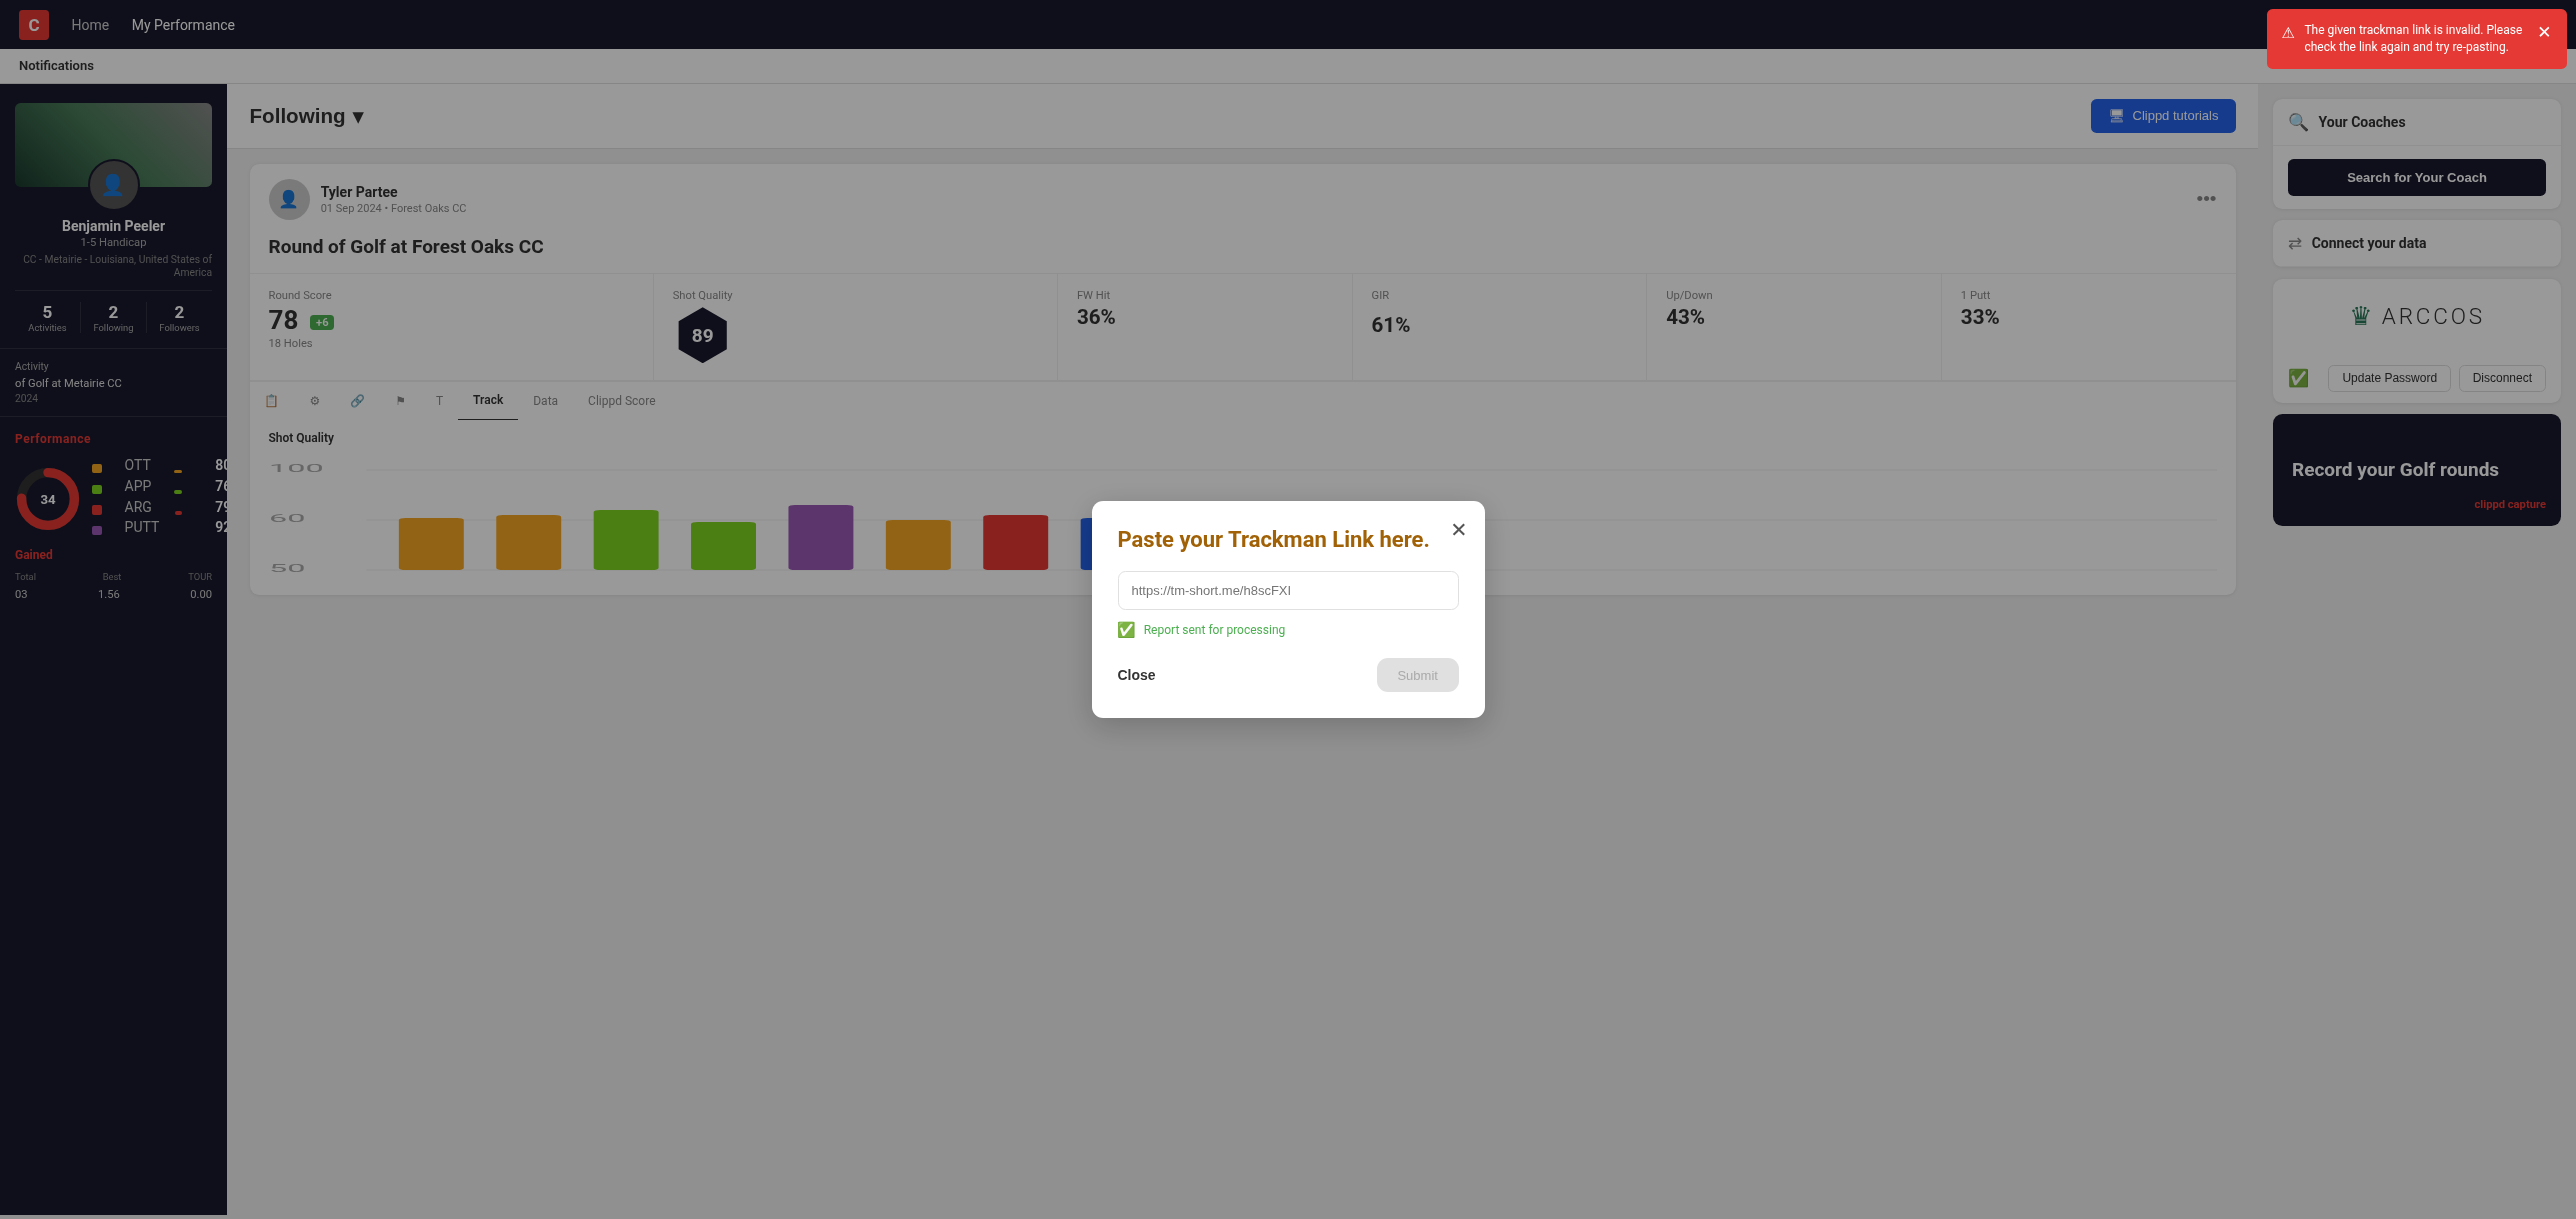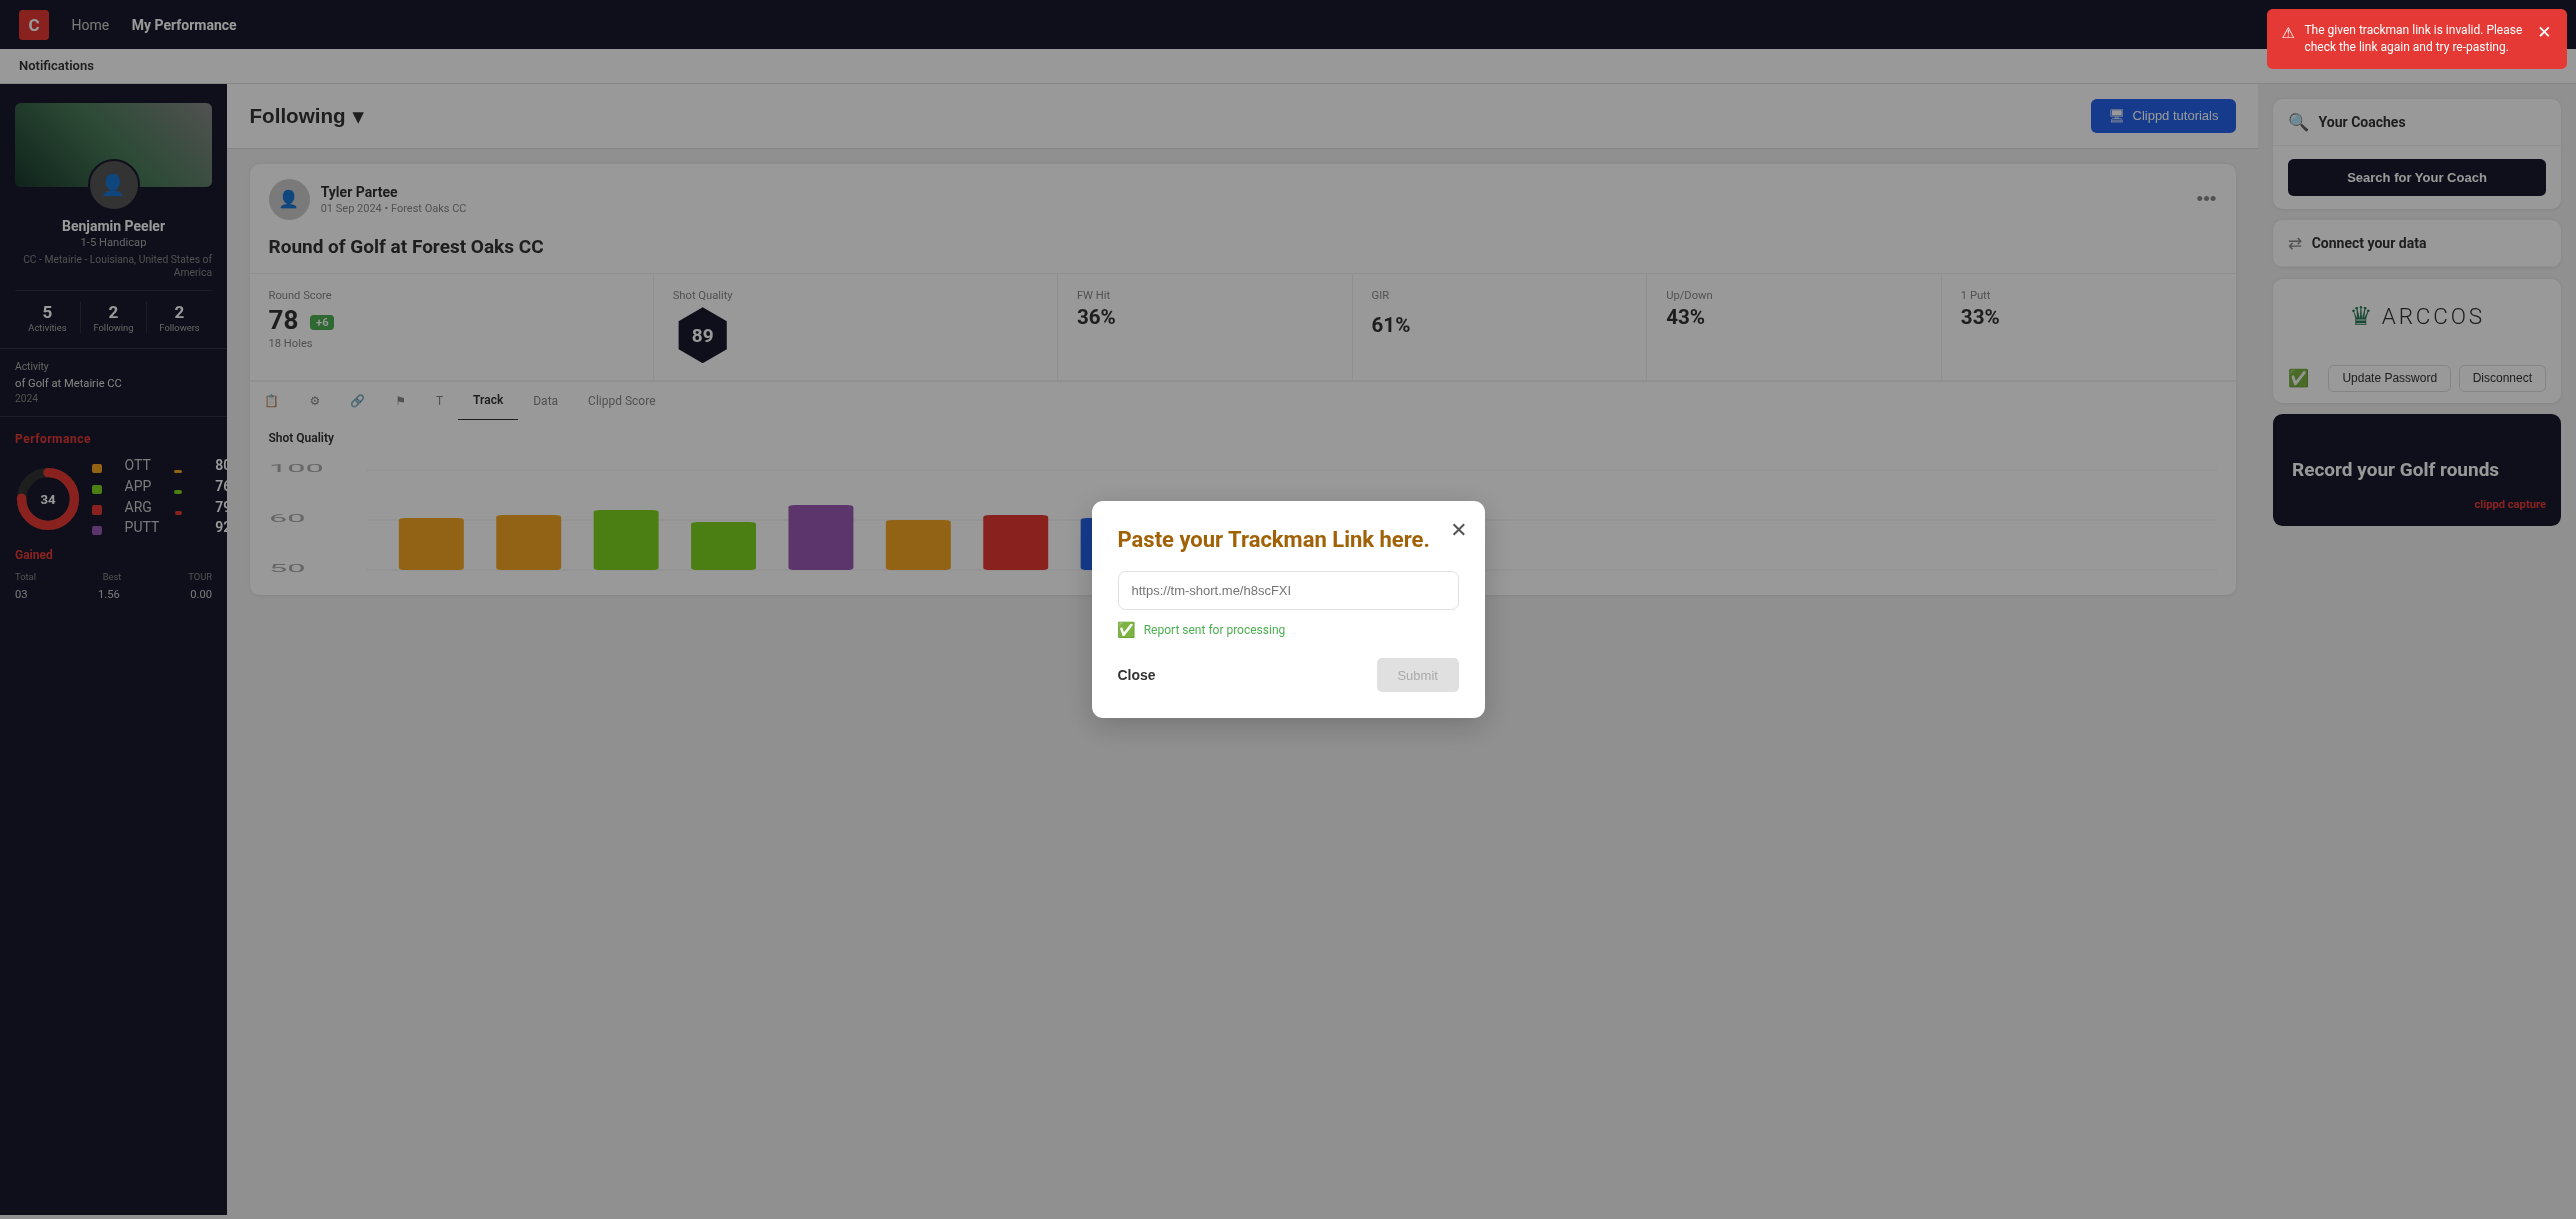--- a/index.html
+++ b/index.html
@@ -13,21 +13,21 @@
       position: relative; z-index: 100;
     }
     .topnav-logo {
       width: 30px; height: 30px; background: #e53935; border-radius: 3.7px;
       display: flex; align-items: center; justify-content: center;
       font-weight: bold; font-size: 17px; color: #fff; flex-shrink: 0;
     }
     .topnav-link {
       color: #ccc; text-decoration: none; font-size: 14px; cursor: pointer;
     }
-    .topnav-link.active { color: #fff; font-weight: 700; text-align: center; }
+    .topnav-link.active { color: #fff; font-weight: 400; text-align: center; }
     .topnav-spacer { flex: 1; }
     .topnav-icons { display: flex; align-items: center; gap: 15px; }
     .topnav-icon-btn {
       background: none; border: none; color: #ccc; cursor: pointer;
       font-size: 17px; display: flex; align-items: center; gap: 3.7px;
     }
     .topnav-user {
       display: flex; align-items: center; gap: 5.6px;
       background: rgba(255,255,255,0.1); border-radius: 19px;
       padding: 3.7px 9.4px; cursor: pointer;
@@ -323,21 +323,21 @@
     }
     .modal-success-icon { font-size: 15px; }
     .modal-footer {
       display: flex; justify-content: space-between; align-items: center;
     }
     .modal-close-btn {
       background: none; border: none; font-size: 14px; font-weight: 600;
       color: #333; cursor: pointer;
     }
     .modal-submit-btn {
-      background: #e0e0e0; border: none; border-radius: 5px;
+      background: #e0e0e0; border: none; border-radius: 11px;
       padding: 9.4px 20.6px; font-size: 13px; color: #aaa; cursor: not-allowed;
     }
   </style>
 </head>
 <body>
 
 <nav class="topnav">
   <div class="topnav-logo">
     <span>C</span>
   </div>

